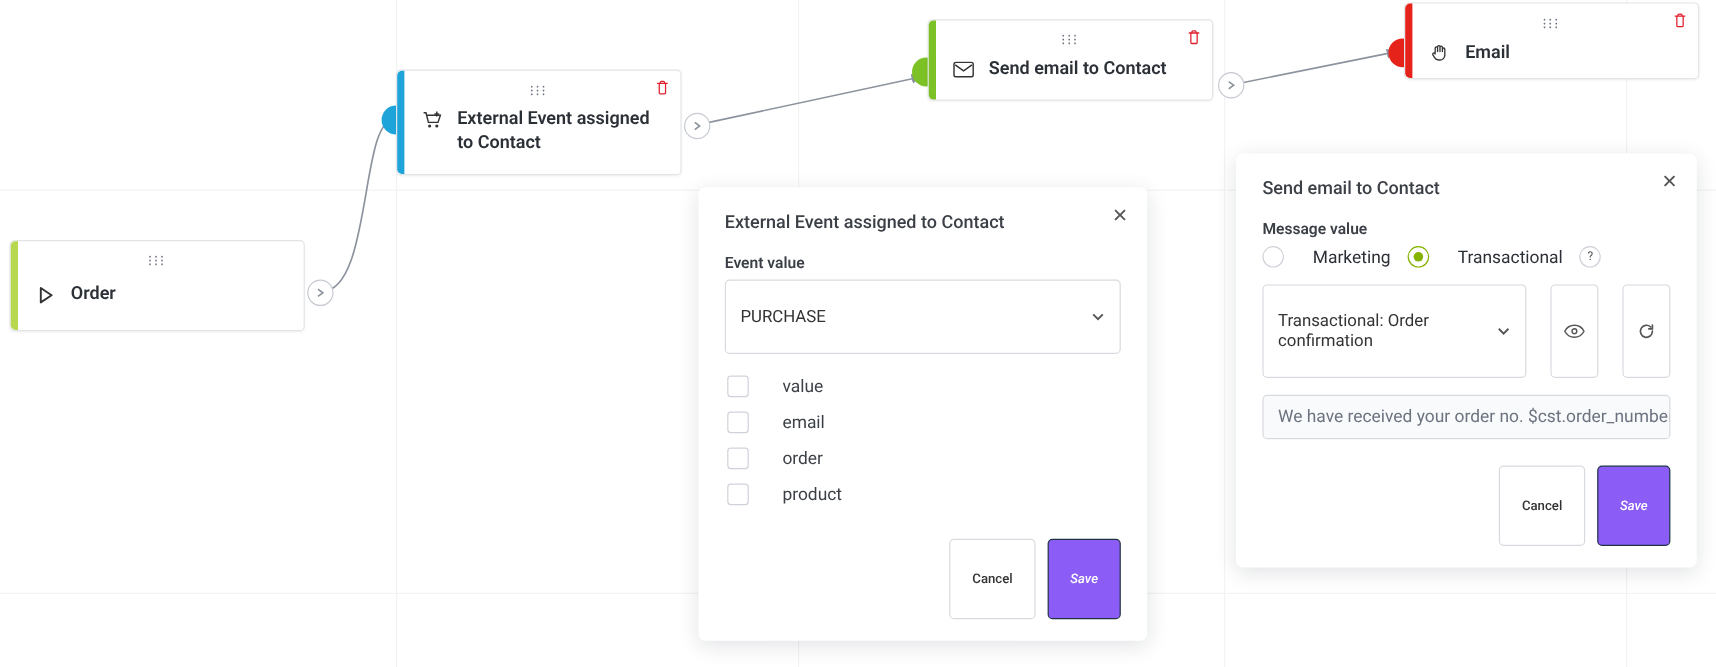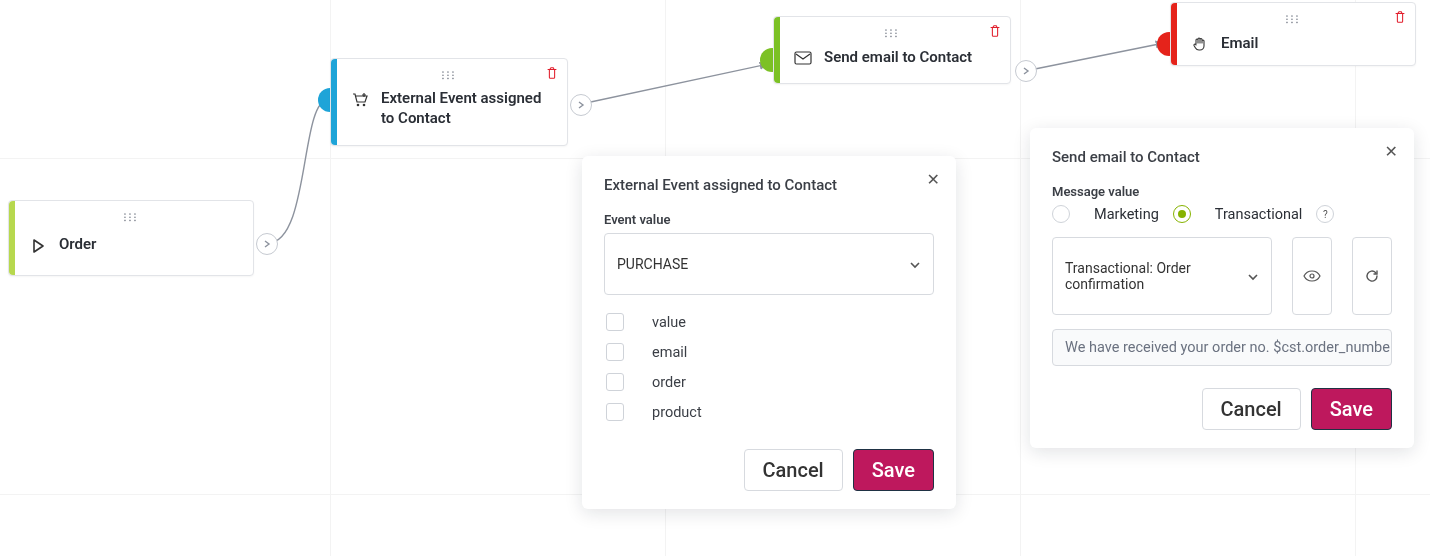--- a/index.html
+++ b/index.html
@@ -26,22 +26,22 @@
   .popup-header { font-size:15px; font-weight:500; color:#3b3f46; margin-bottom:18px; }
   .popup-close { position:absolute; top:16px; right:16px; color:#555; cursor:pointer; font-size:16px; line-height:1; }
   .field-label { font-size:13px; font-weight:600; color:#3b3f46; margin-bottom:6px; }
   .select { border:1px solid #d7dadf; border-radius:4px; padding:22px 12px; font-size:14px; color:#333; display:flex; align-items:center; justify-content:space-between; cursor:pointer; background:#fff; }
   .select .chev { color:#666; }
   .checklist { margin-top:12px; }
   .check-row { display:flex; align-items:center; gap:28px; padding:6px 2px; }
   .checkbox { width:16px; height:16px; border:1px solid #cfd3d9; border-radius:3px; background:#fff; flex:0 0 auto; }
   .check-row .c-label { font-size:14.5px; color:#3b3f46; }
   .popup-actions { display:flex; justify-content:flex-end; gap:10px; margin-top:22px; }
-  .btn { padding:8px 18px; border-radius:4px; font-size:20px; font-weight:500; cursor:pointer; border:1px solid #d7dadf; background:#fff; color:#333; }
-  .btn.primary { background:#be185d; color:#fff; border-color:#1f3244; }
+  .btn { padding:26px 18px; border-radius:4px; font-size:11px; font-weight:500; cursor:pointer; border:1px solid #d7dadf; background:#fff; color:#333; }
+  .btn.primary { background:#8b5cf6; color:#fff; border-color:#1f3244;font-style:italic; }
 
   .radios { display:flex; align-items:center; gap:14px; margin-bottom:14px; }
   .radio-opt { display:flex; align-items:flex-end; gap:24px; }
   .radio-outer { width:16px; height:16px; border:1px solid #cfd3d9; border-radius:50%; display:flex; align-items:center; justify-content:center; background:#fff; }
   .radio-outer.sel { border-color:#86b300; }
   .radio-inner { width:8px; height:8px; border-radius:50%; background:#86b300; }
   .radio-label { font-size:14.5px; color:#2b2f36; }
   .help-icon { width:16px; height:16px; border:1px solid #cfd3d9; border-radius:50%; display:flex; align-items:center; justify-content:center; font-size:10px; color:#555; }
 
   .email-row { display:flex; gap:20px; align-items:stretch; margin-bottom:14px; }

